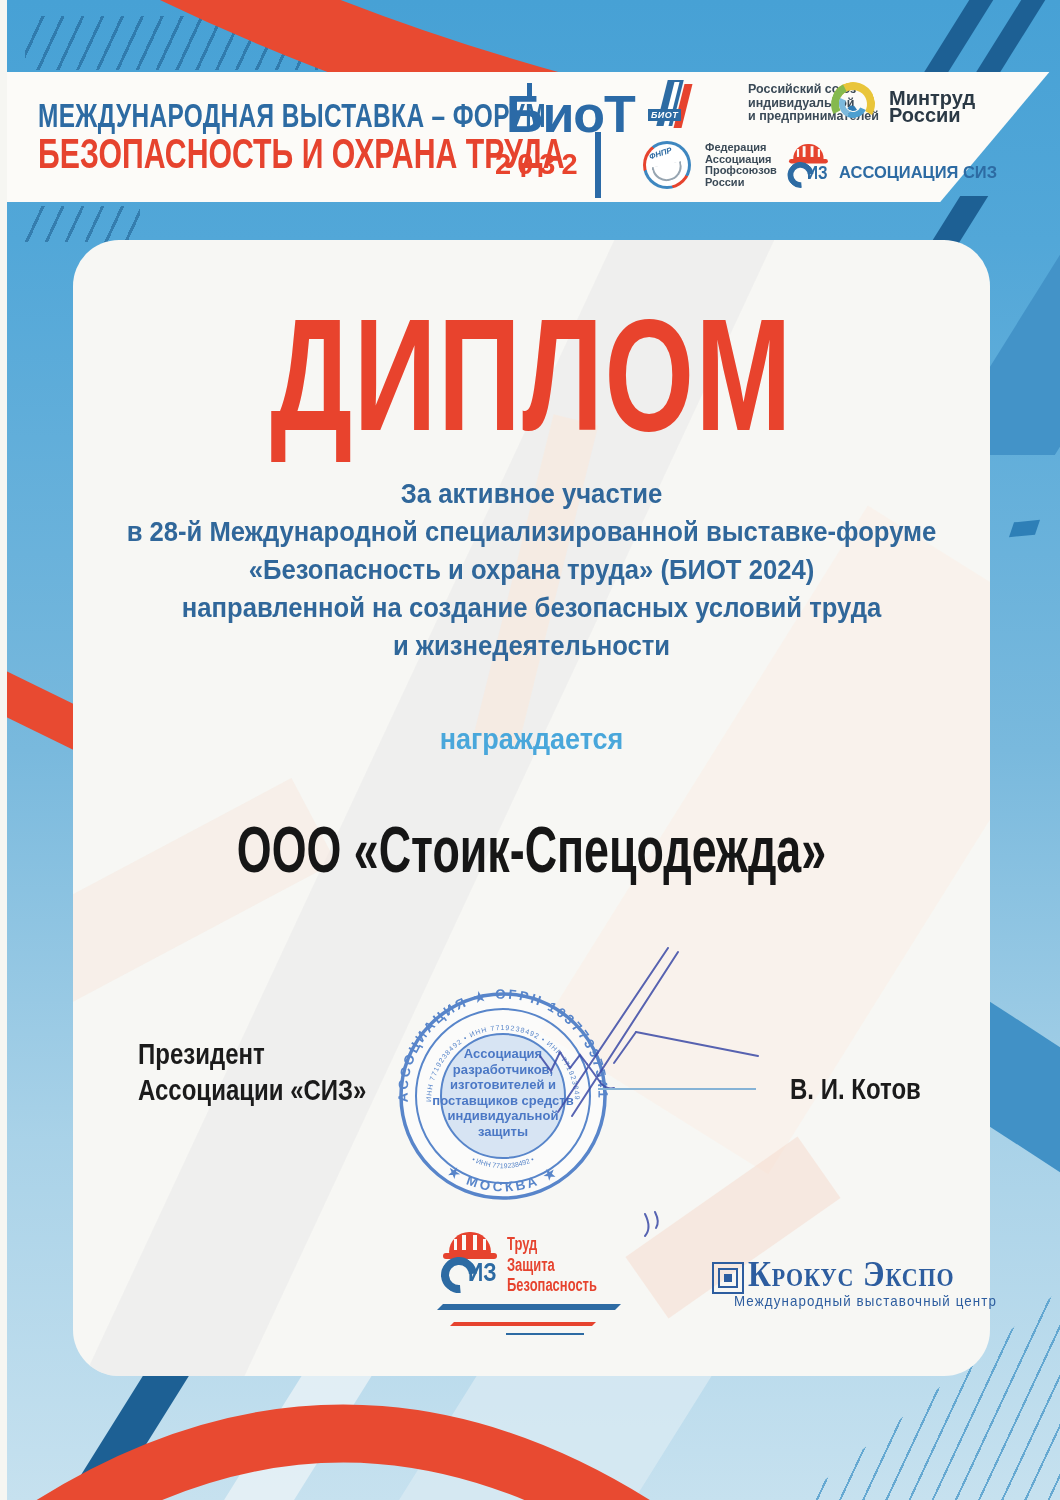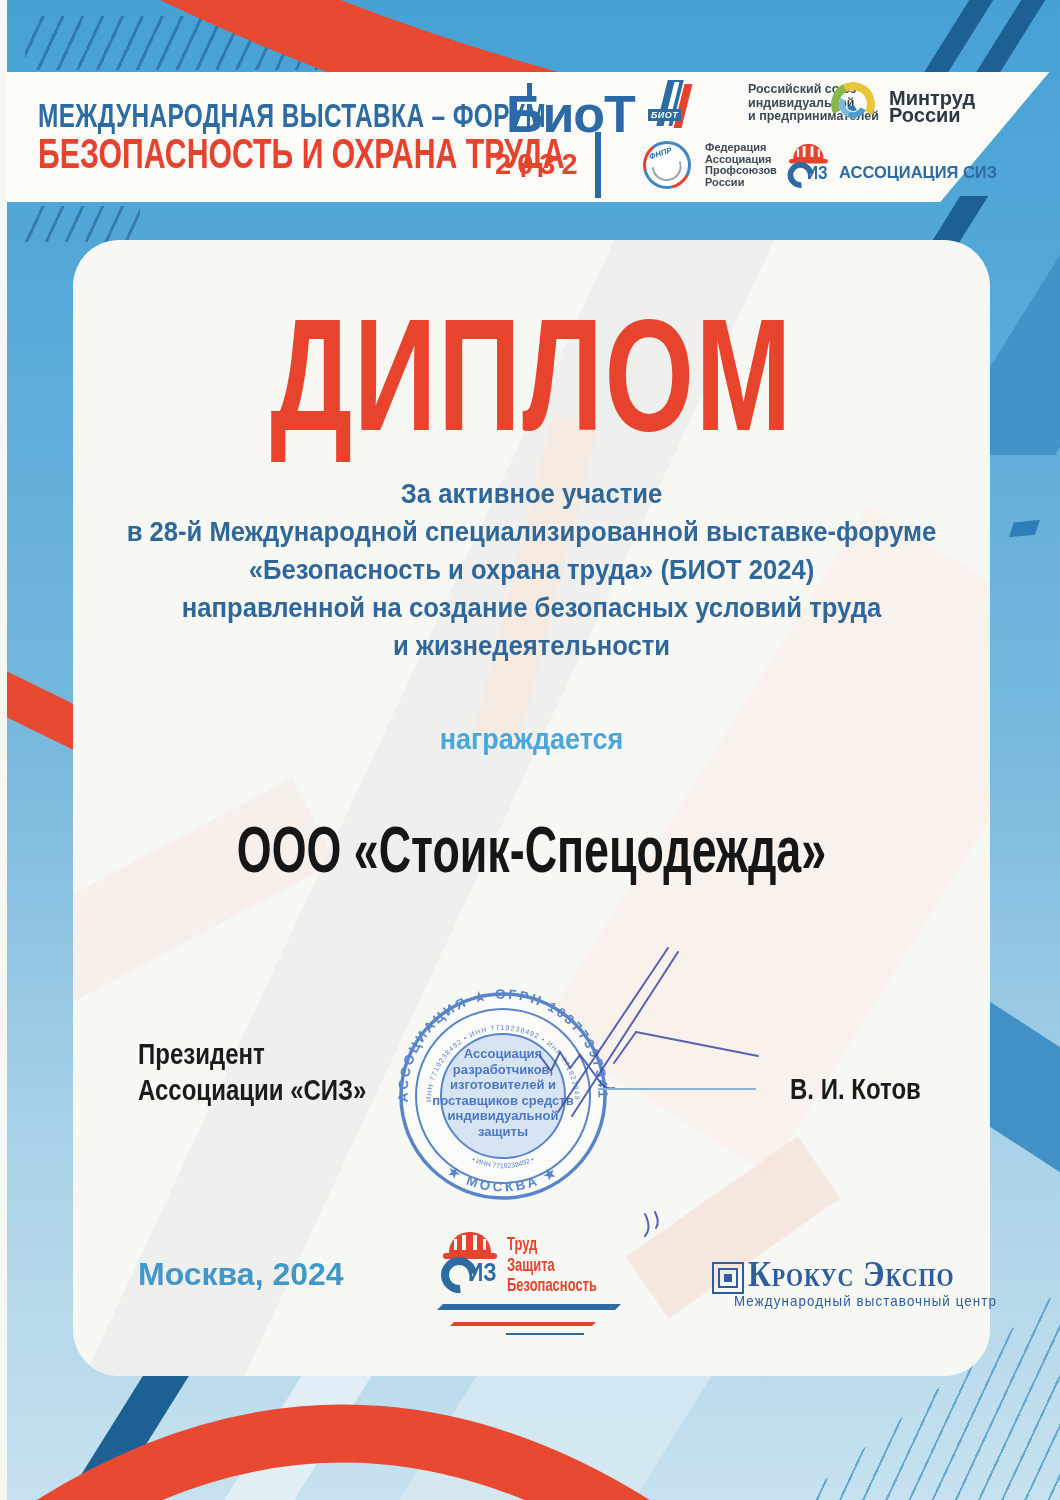--- a/index.html
+++ b/index.html
@@ -274,21 +274,20 @@
       <path d="M59,136 l13,18 q6,8 14,6"></path>
       <path d="M86,135 L108,104"></path>
       <path d="M108,104 L230,128"></path>
       <path d="M117,286 q7,14 0,22"></path>
       <path d="M127,284 q5,10 1,16"></path>
     </g>
   </svg>
   <div class="abs sig-rule"></div>
   <div class="abs signer-name">В. И. Котов</div>
 
-  <div class="abs city">Москва, 2024</div>
 
   <span class="helm abs helm-ftr">
     <span class="dome"></span>
       <span class="s0"></span>
       <span class="s1"></span>
       <span class="s2"></span>
       <span class="s3"></span>
     <span class="brim"></span>
       <span class="cring"></span>
     <span class="iz">ИЗ</span>

